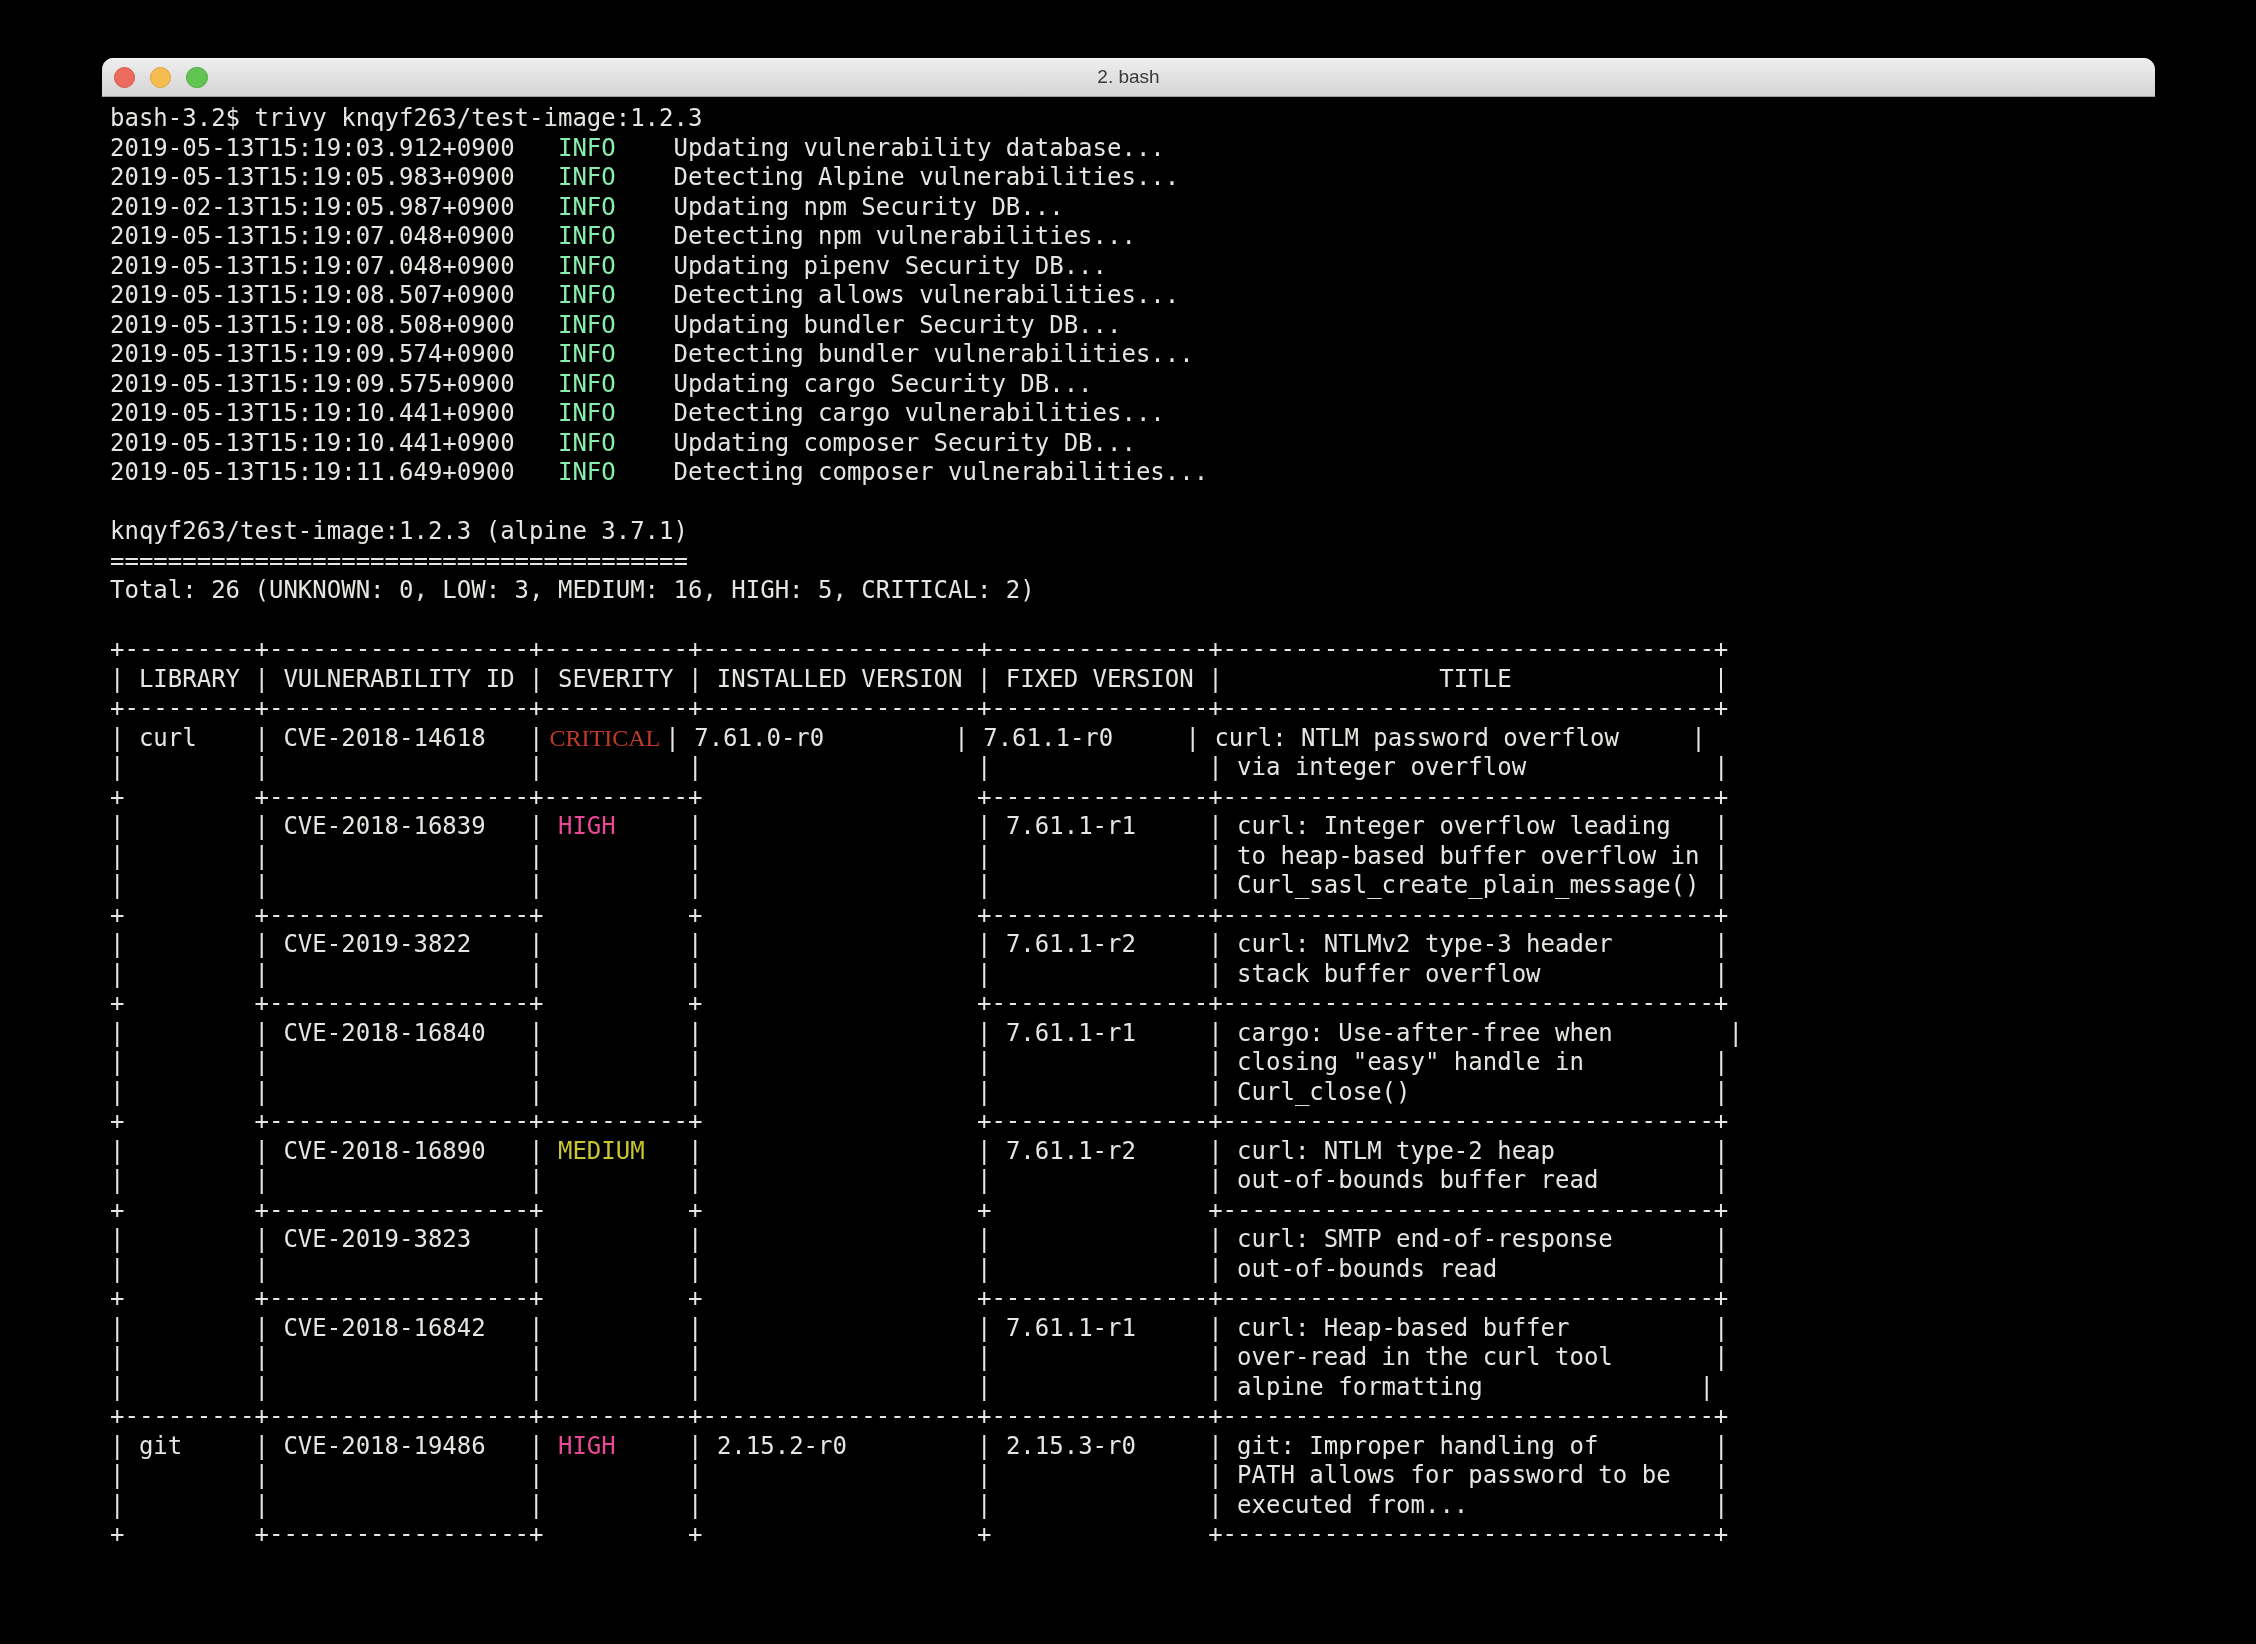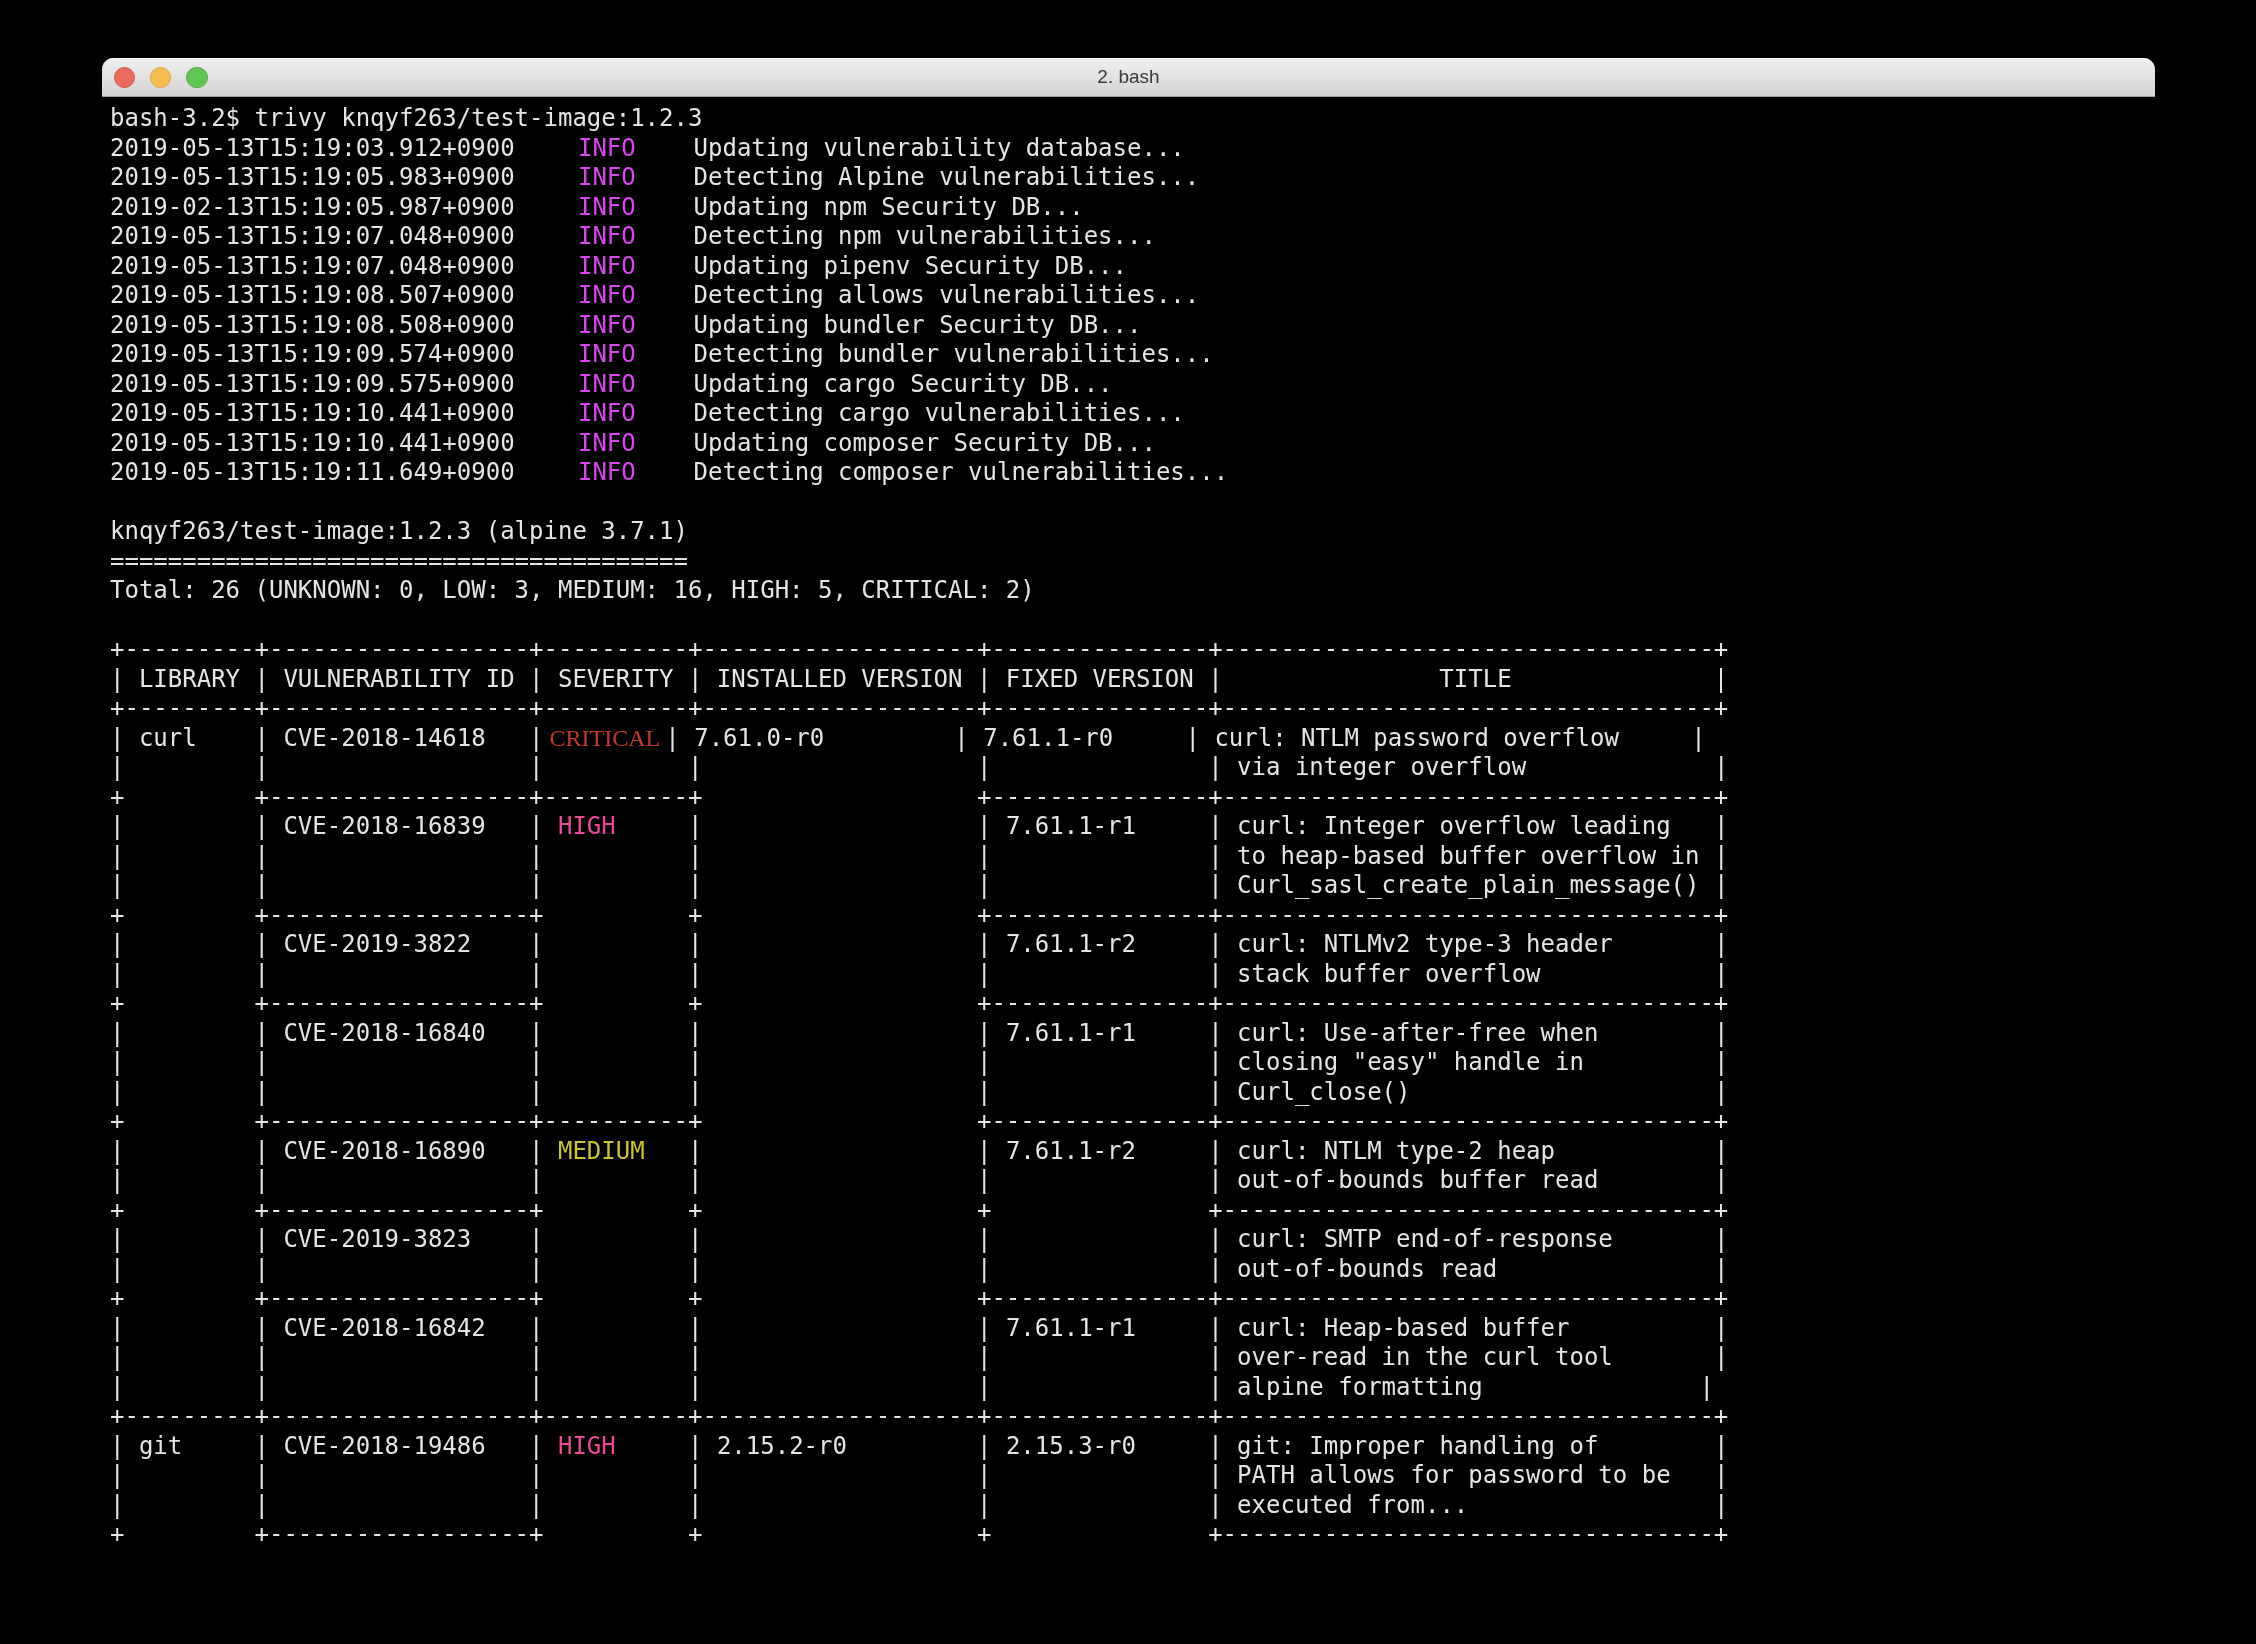--- a/index.html
+++ b/index.html
@@ -50,21 +50,21 @@
   }
   pre{
     margin:0;
     padding:6.2px 0 0 8px;
     font-family:"DejaVu Sans Mono","Liberation Mono",monospace;
     font-size:24px;
     line-height:29.5px;
     color:#e7e5e2;
     white-space:pre;
   }
-  .info{color:#d946ef;margin-left:20px;}
+  .info{color:#86efac;}
   .critical{color:#c23a28;font-family:Liberation Serif, serif;}
   .high{color:#ec4899;}
   .medium{color:#c9c630;}
 </style>
 </head>
 <body>
 
 <div class="window">
   <div class="titlebar">
     <div class="lights">
@@ -99,21 +99,21 @@
 <span><span>|</span><span> curl    </span><span>|</span><span> CVE-2018-14618   </span><span>|</span><span class="critical"> CRITICAL </span><span>|</span><span> 7.61.0-r0         </span><span>|</span><span> 7.61.1-r0     </span><span>|</span><span> curl: NTLM password overflow     </span><span>|</span></span>
 <span><span>|</span><span>         </span><span>|</span><span>                  </span><span>|</span><span>          </span><span>|</span><span>                   </span><span>|</span><span>               </span><span>|</span><span> via integer overflow             </span><span>|</span></span>
 <span><span>+         +------------------+----------+                   +---------------+----------------------------------+</span></span>
 <span><span>|</span><span>         </span><span>|</span><span> CVE-2018-16839   </span><span>|</span><span class="high"> HIGH     </span><span>|</span><span>                   </span><span>|</span><span> 7.61.1-r1     </span><span>|</span><span> curl: Integer overflow leading   </span><span>|</span></span>
 <span><span>|</span><span>         </span><span>|</span><span>                  </span><span>|</span><span>          </span><span>|</span><span>                   </span><span>|</span><span>               </span><span>|</span><span> to heap-based buffer overflow in </span><span>|</span></span>
 <span><span>|</span><span>         </span><span>|</span><span>                  </span><span>|</span><span>          </span><span>|</span><span>                   </span><span>|</span><span>               </span><span>|</span><span> Curl_sasl_create_plain_message() </span><span>|</span></span>
 <span><span>+         +------------------+          +                   +---------------+----------------------------------+</span></span>
 <span><span>|</span><span>         </span><span>|</span><span> CVE-2019-3822    </span><span>|</span><span>          </span><span>|</span><span>                   </span><span>|</span><span> 7.61.1-r2     </span><span>|</span><span> curl: NTLMv2 type-3 header       </span><span>|</span></span>
 <span><span>|</span><span>         </span><span>|</span><span>                  </span><span>|</span><span>          </span><span>|</span><span>                   </span><span>|</span><span>               </span><span>|</span><span> stack buffer overflow            </span><span>|</span></span>
 <span><span>+         +------------------+          +                   +---------------+----------------------------------+</span></span>
-<span><span>|</span><span>         </span><span>|</span><span> CVE-2018-16840   </span><span>|</span><span>          </span><span>|</span><span>                   </span><span>|</span><span> 7.61.1-r1     </span><span>|</span><span> curl: Use-after-free when        </span><span>|</span></span>
+<span><span>|</span><span>         </span><span>|</span><span> CVE-2018-16840   </span><span>|</span><span>          </span><span>|</span><span>                   </span><span>|</span><span> 7.61.1-r1     </span><span>|</span><span> cargo: Use-after-free when        </span><span>|</span></span>
 <span><span>|</span><span>         </span><span>|</span><span>                  </span><span>|</span><span>          </span><span>|</span><span>                   </span><span>|</span><span>               </span><span>|</span><span> closing "easy" handle in         </span><span>|</span></span>
 <span><span>|</span><span>         </span><span>|</span><span>                  </span><span>|</span><span>          </span><span>|</span><span>                   </span><span>|</span><span>               </span><span>|</span><span> Curl_close()                     </span><span>|</span></span>
 <span><span>+         +------------------+----------+                   +---------------+----------------------------------+</span></span>
 <span><span>|</span><span>         </span><span>|</span><span> CVE-2018-16890   </span><span>|</span><span class="medium"> MEDIUM   </span><span>|</span><span>                   </span><span>|</span><span> 7.61.1-r2     </span><span>|</span><span> curl: NTLM type-2 heap           </span><span>|</span></span>
 <span><span>|</span><span>         </span><span>|</span><span>                  </span><span>|</span><span>          </span><span>|</span><span>                   </span><span>|</span><span>               </span><span>|</span><span> out-of-bounds buffer read        </span><span>|</span></span>
 <span><span>+         +------------------+          +                   +               +----------------------------------+</span></span>
 <span><span>|</span><span>         </span><span>|</span><span> CVE-2019-3823    </span><span>|</span><span>          </span><span>|</span><span>                   </span><span>|</span><span>               </span><span>|</span><span> curl: SMTP end-of-response       </span><span>|</span></span>
 <span><span>|</span><span>         </span><span>|</span><span>                  </span><span>|</span><span>          </span><span>|</span><span>                   </span><span>|</span><span>               </span><span>|</span><span> out-of-bounds read               </span><span>|</span></span>
 <span><span>+         +------------------+          +                   +---------------+----------------------------------+</span></span>
 <span><span>|</span><span>         </span><span>|</span><span> CVE-2018-16842   </span><span>|</span><span>          </span><span>|</span><span>                   </span><span>|</span><span> 7.61.1-r1     </span><span>|</span><span> curl: Heap-based buffer          </span><span>|</span></span>

